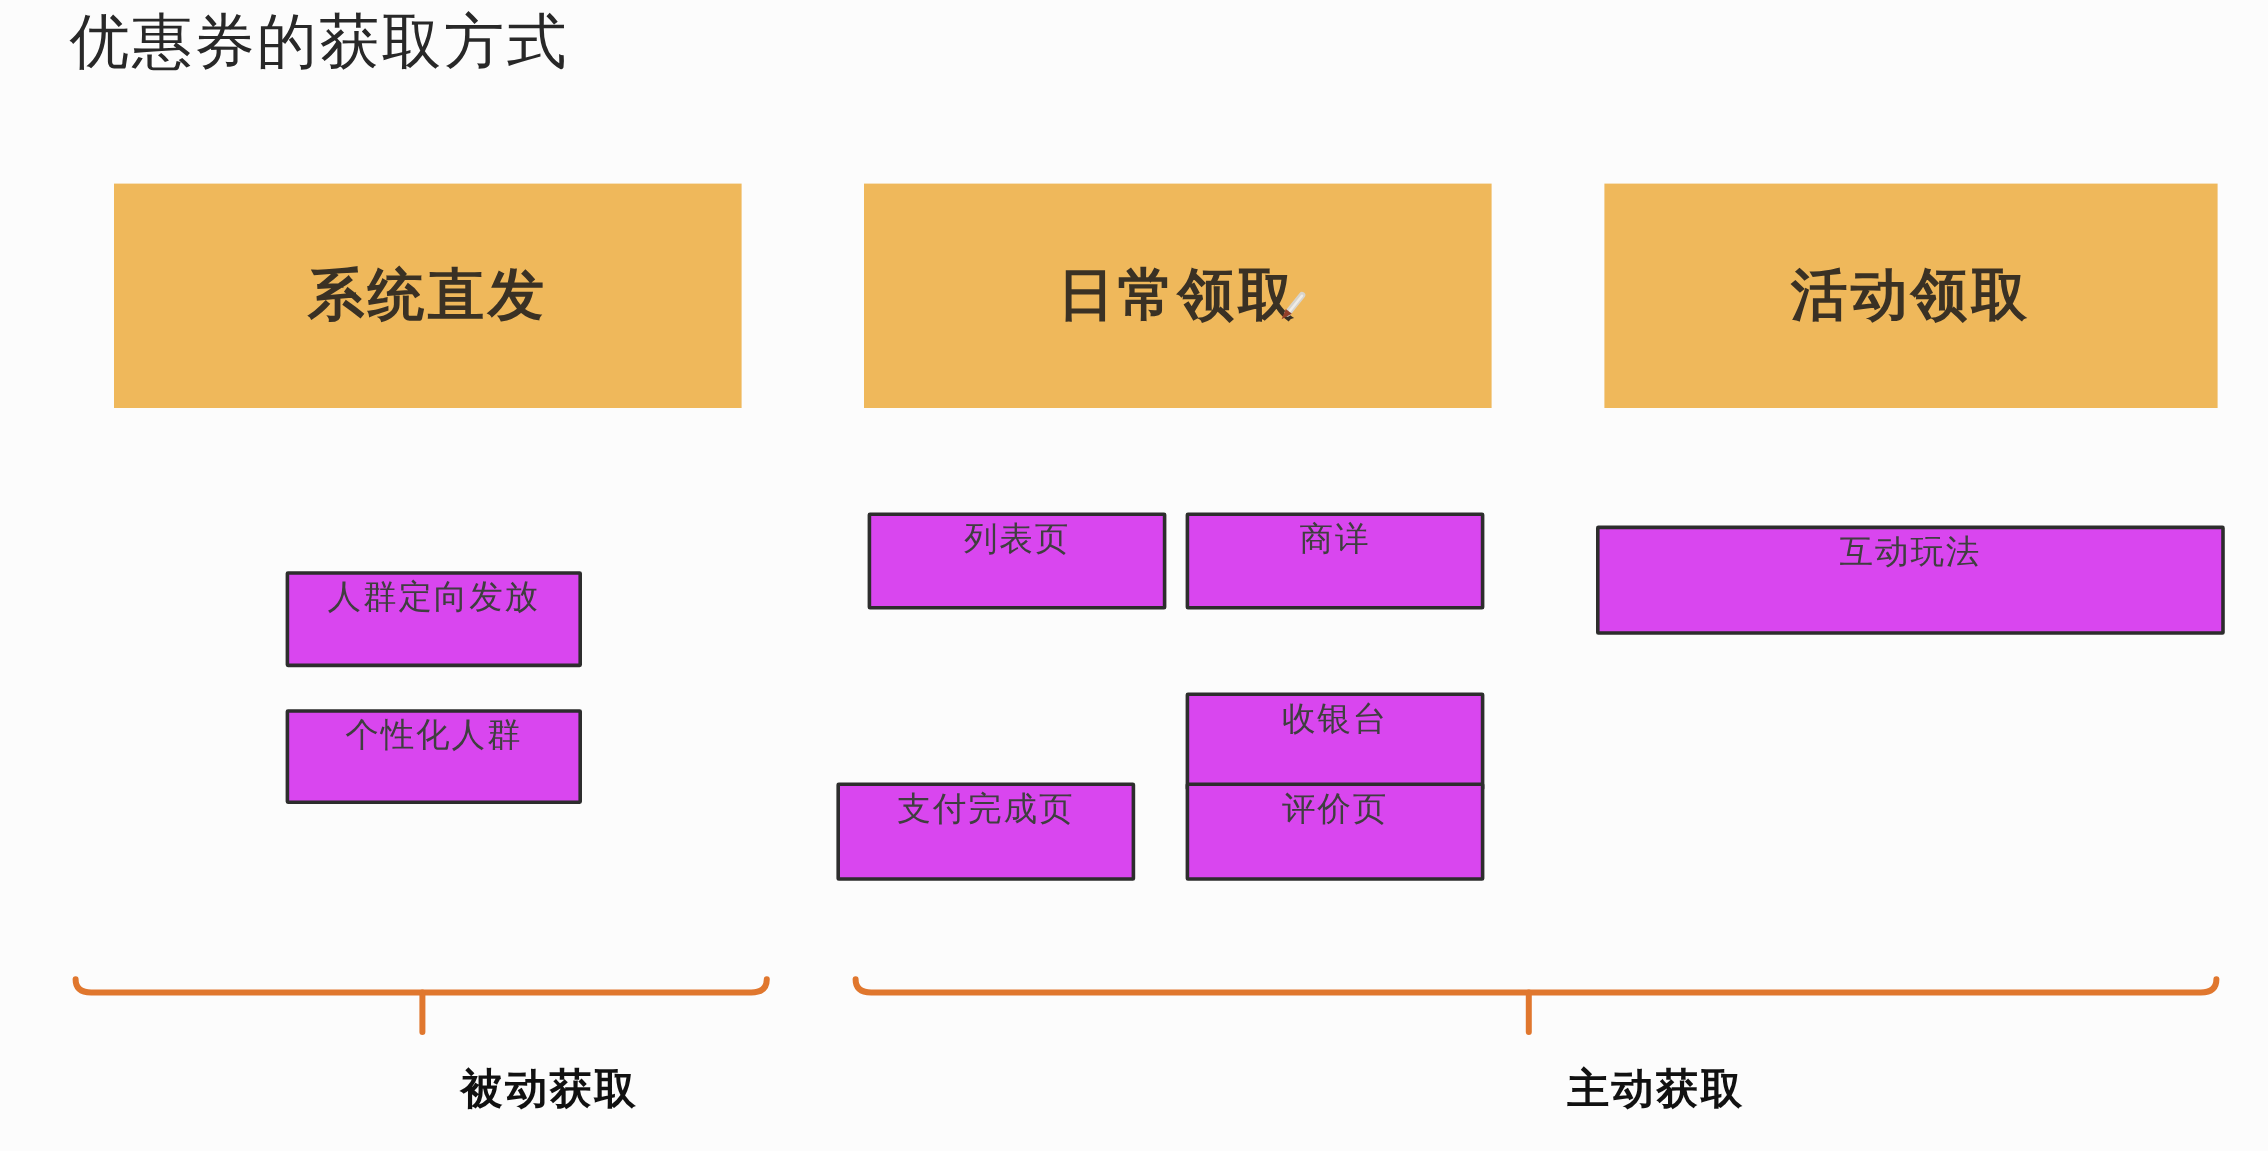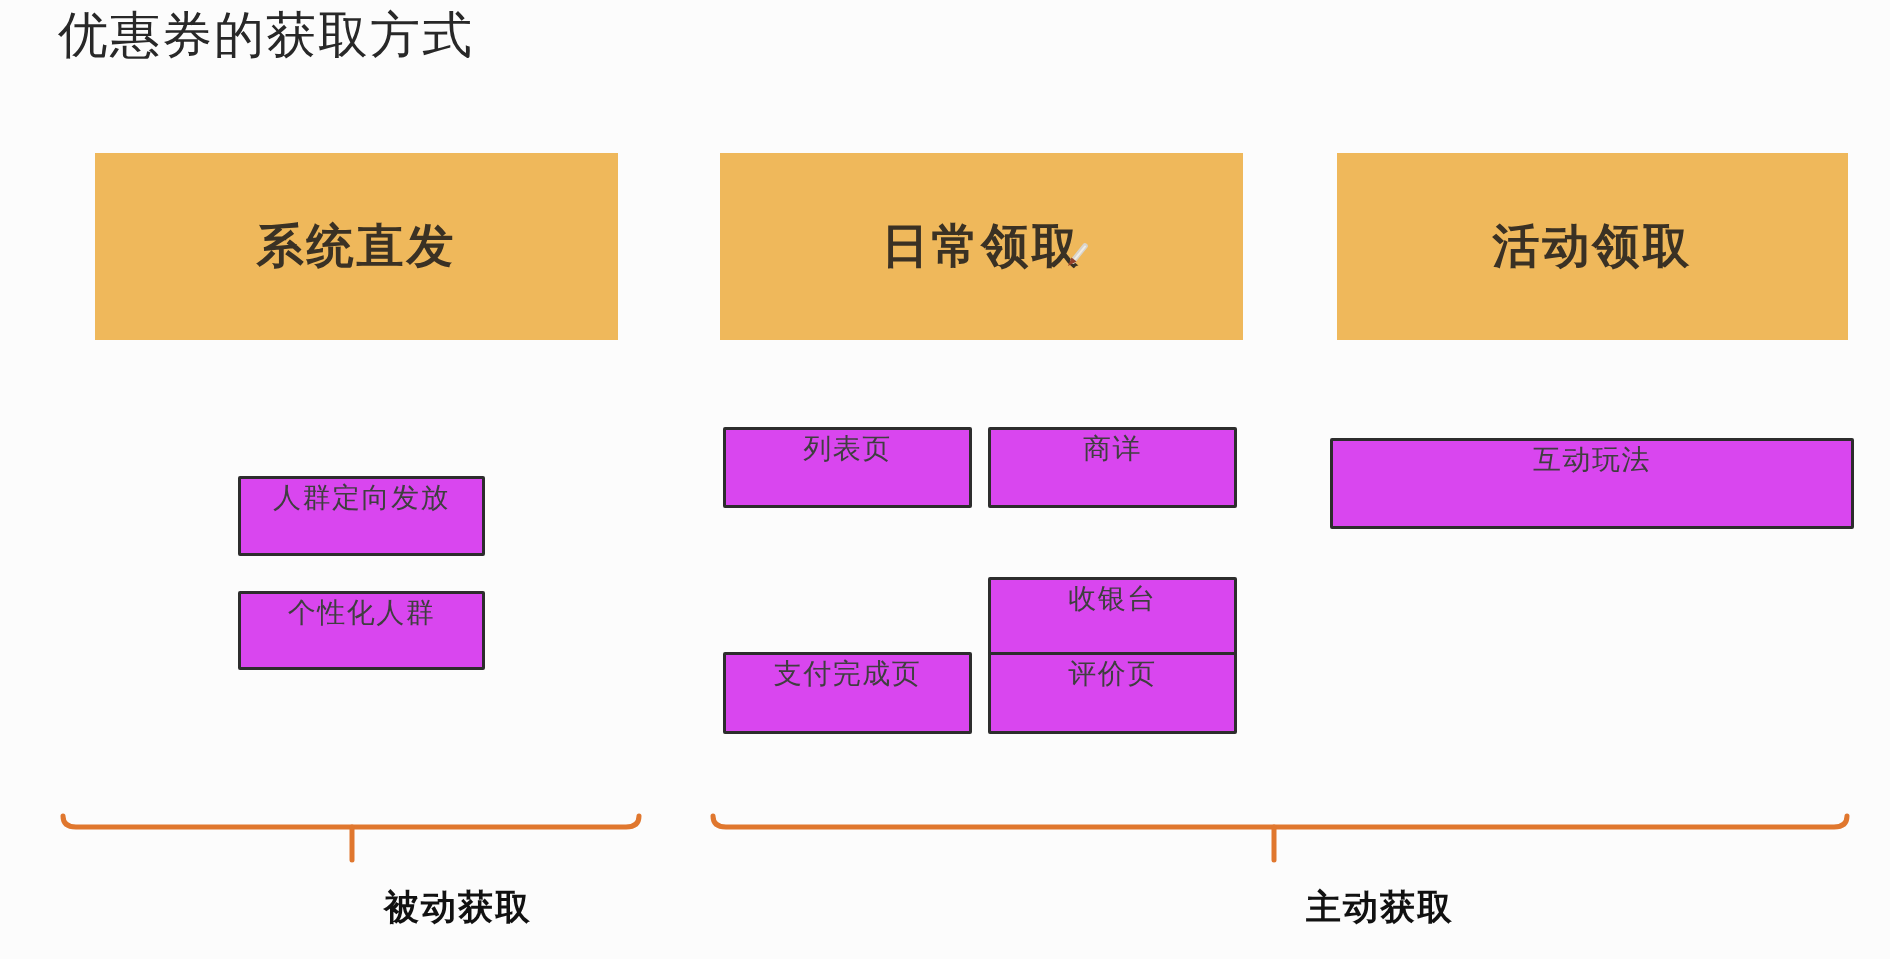--- a/index.html
+++ b/index.html
@@ -63,21 +63,21 @@
     font-weight: 500;
     color: #3f3f3f;
     letter-spacing: 1.5px;
   }
   .n-l1 { left: 238px;  top: 476px; width: 241px; height: 74px; }
   .n-l2 { left: 238px;  top: 591px; width: 241px; height: 73px; }
   .n-m1 { left: 723px;  top: 427px; width: 243px; height: 75px; }
   .n-m2 { left: 988px;  top: 427px; width: 243px; height: 75px; }
   .n-m3 { left: 723px;  top: 543px; width: 243px; height: 76px; }
   .n-m4 { left: 988px;  top: 543px; width: 243px; height: 76px; margin-top: 34px; }
-  .n-m5 { left: 723px;  top: 652px; width: 243px; height: 76px; }
+  .n-m5 { left: 697px;  top: 652px; width: 243px; height: 76px; }
   .n-m6 { left: 988px;  top: 652px; width: 243px; height: 76px; }
   .n-r1 { left: 1330px; top: 428px; width: 518px; height: 85px; margin-top: 10px; }
   
   .brace { position: absolute; top: 813px; }
   .brace-left  { left: 60px; }
   .brace-right { left: 710px; }
   
   .brace-label {
     position: absolute;
     top: 884px;

